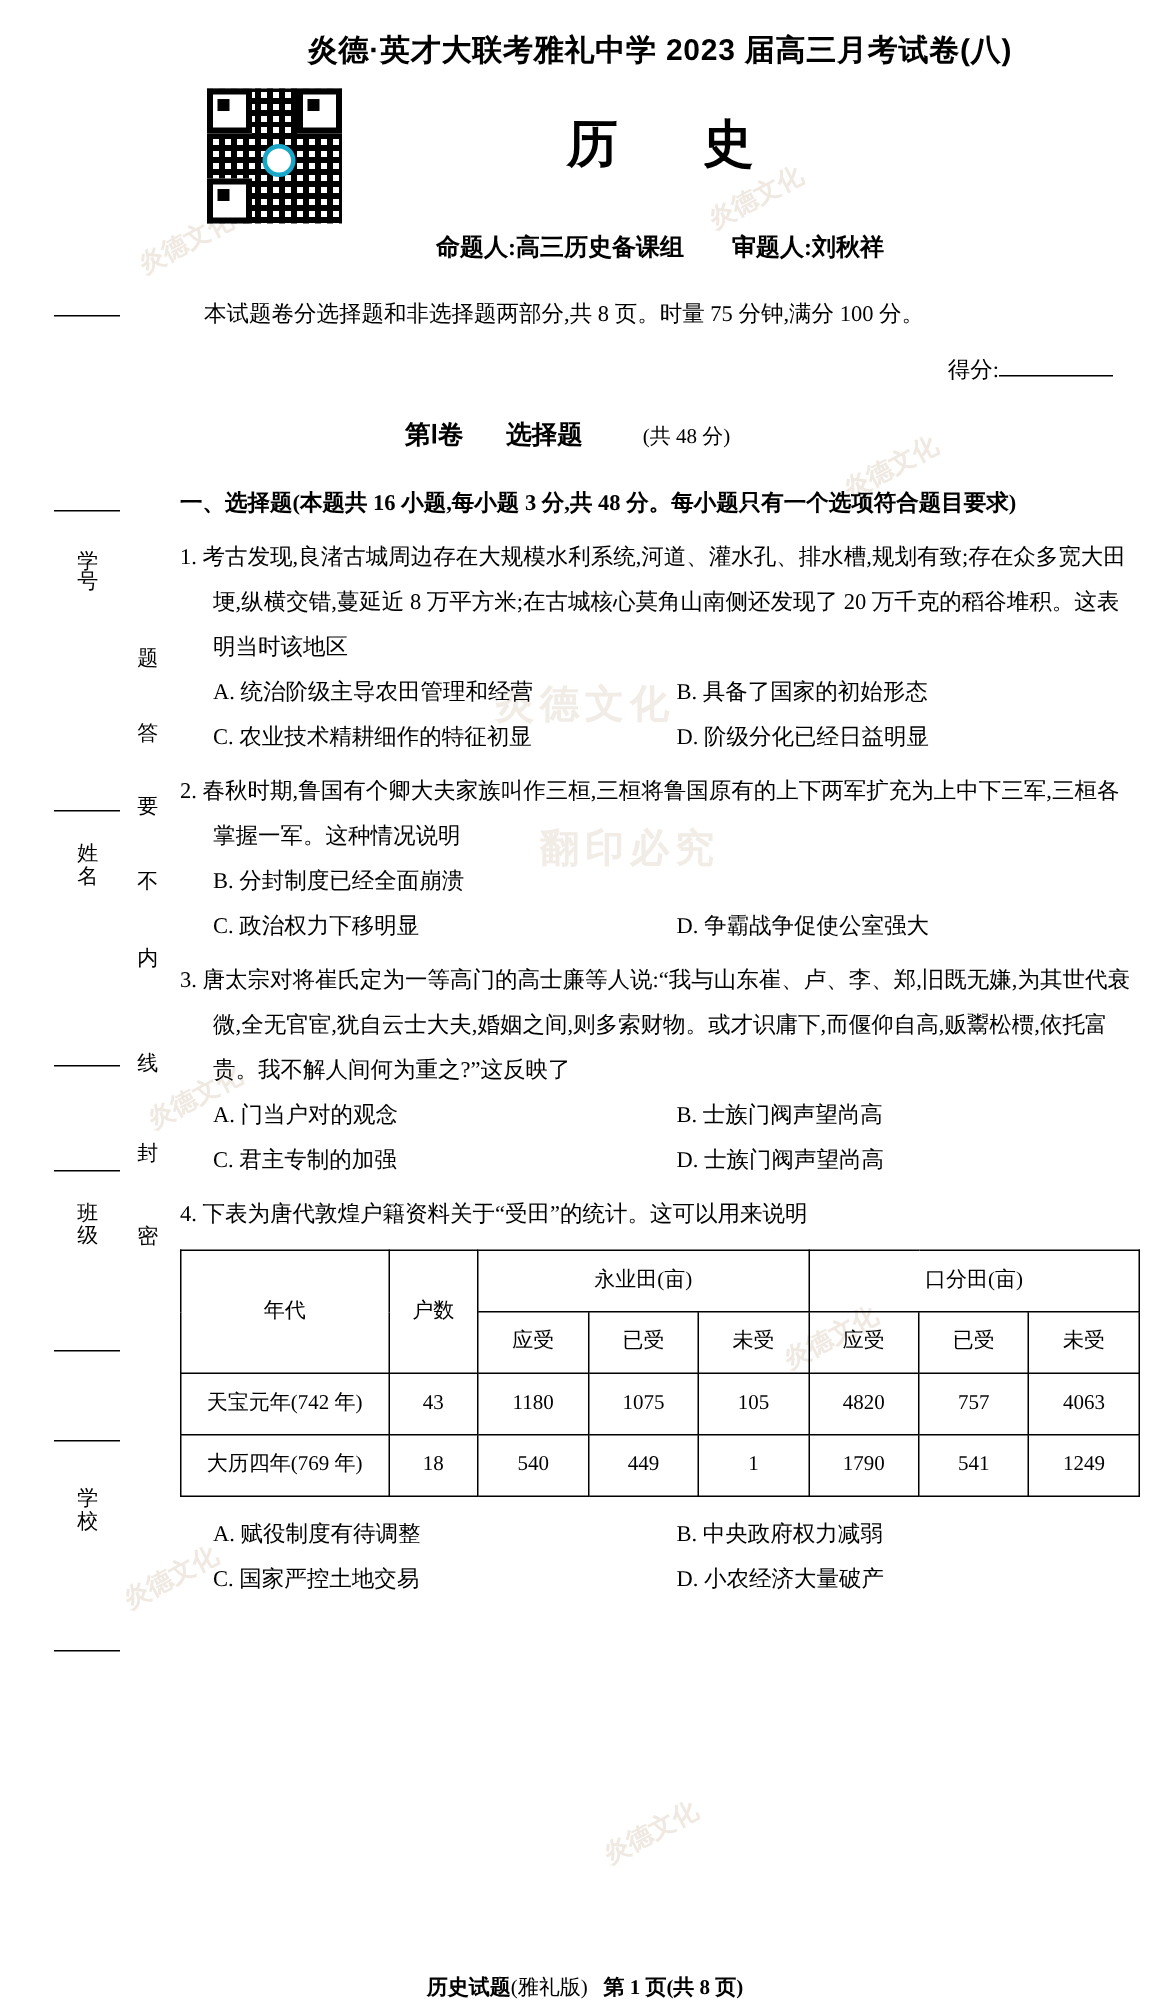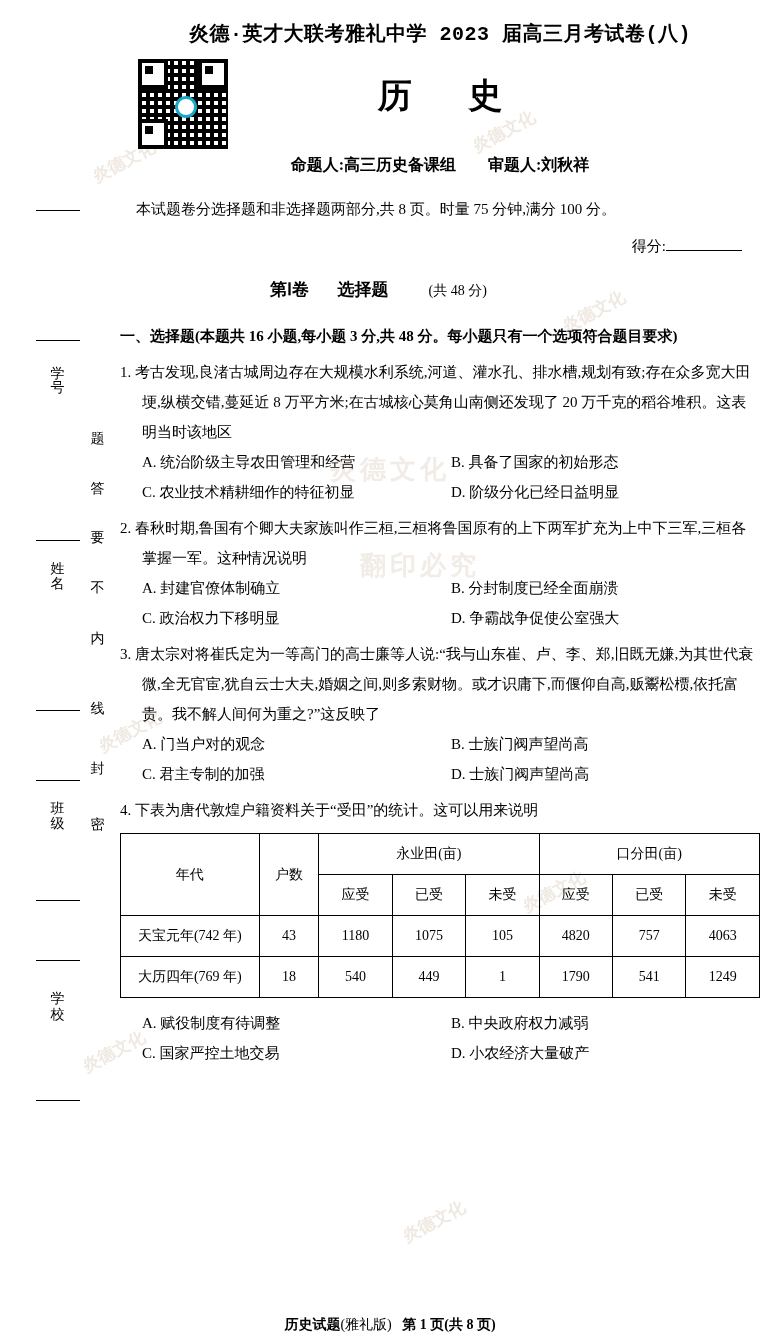--- a/index.html
+++ b/index.html
@@ -55,21 +55,21 @@
     top: 0;
     width: 640px;
     height: 1344px;
   }
   .doc-title {
     margin-top: 20px;
     text-align: center;
     font-size: 20px;
     font-weight: bold;
     letter-spacing: 0.5px;
-    font-family: Liberation Mono, monospace;
+    font-family: Liberation Sans, sans-serif;
   }
 
   .subject-row {
     position: relative;
     height: 74px;
     margin-top: 8px;
   }
   .qr {
     position: absolute;
     left: 18px;
@@ -325,21 +325,20 @@
           <div class="o">C. 农业技术精耕细作的特征初显</div>
           <div class="o">D. 阶级分化已经日益明显</div>
         </div>
       </div>
     </div>
 
     <div class="q">
       <span class="stem">2. 春秋时期,鲁国有个卿大夫家族叫作三桓,三桓将鲁国原有的上下两军扩充为上中下三军,三桓各掌握一军。这种情况说明</span>
       <div class="opts">
         <div class="opt-row">
-          <div class="o">A. 封建官僚体制确立</div>
           <div class="o">B. 分封制度已经全面崩溃</div>
         </div>
         <div class="opt-row">
           <div class="o">C. 政治权力下移明显</div>
           <div class="o">D. 争霸战争促使公室强大</div>
         </div>
       </div>
     </div>
 
     <div class="q">

